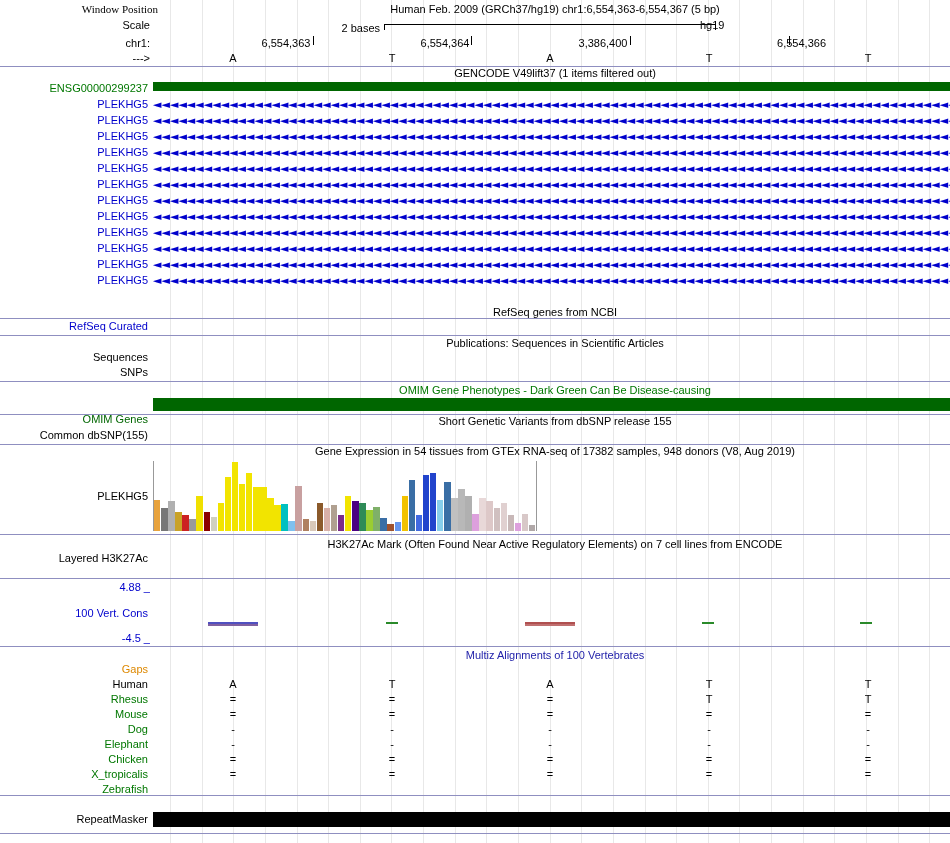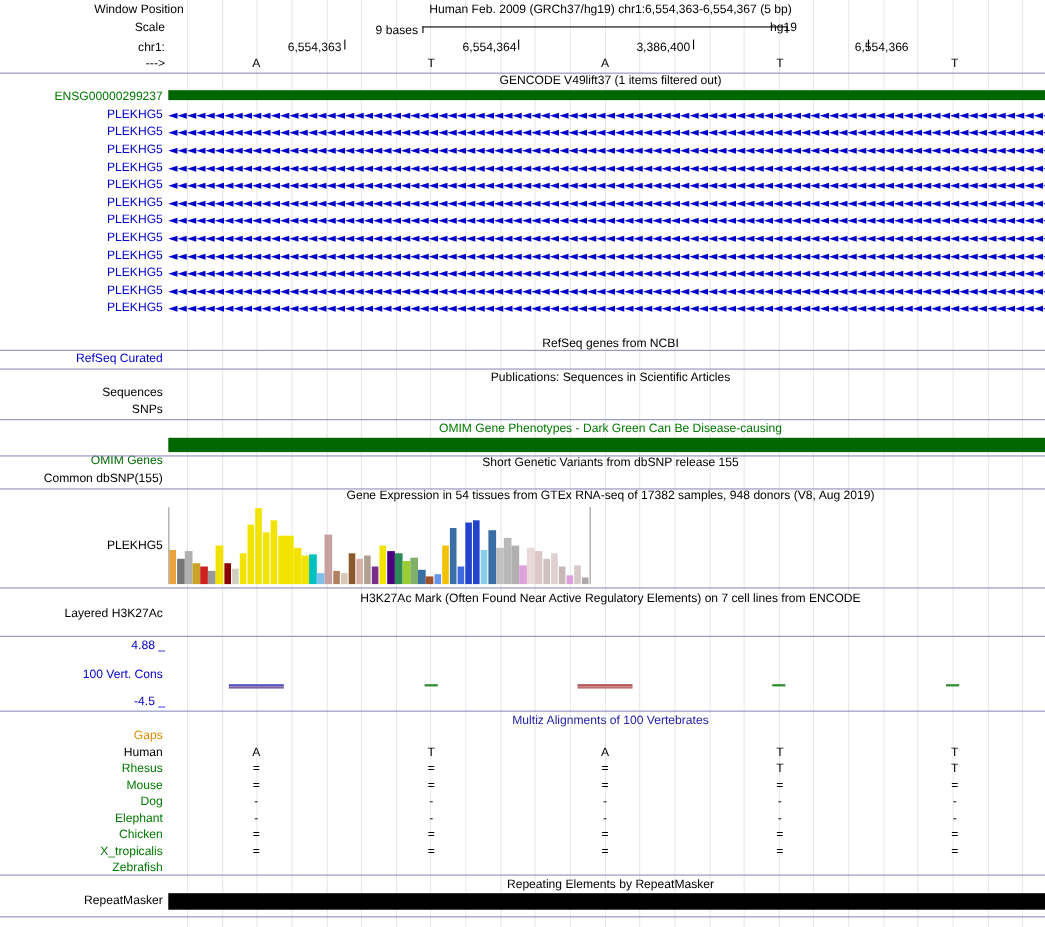--- a/index.html
+++ b/index.html
@@ -126,25 +126,25 @@
   <div class="gridline" style="left:676px; height:843px;"></div>
   <div class="gridline" style="left:708px; height:843px;"></div>
   <div class="gridline" style="left:739px; height:843px;"></div>
   <div class="gridline" style="left:771px; height:843px;"></div>
   <div class="gridline" style="left:803px; height:843px;"></div>
   <div class="gridline" style="left:834px; height:843px;"></div>
   <div class="gridline" style="left:866px; height:843px;"></div>
   <div class="gridline" style="left:898px; height:843px;"></div>
   <div class="gridline" style="left:929px; height:843px;"></div>
 
-  <div class="lbl" style="left:17px; top:3px; width:150px;">Window Position</div>
+  <div class="lbl" style="left:8px; top:3px; width:150px;font-family:Liberation Serif, serif;">Window Position</div>
   <div class="centertext" style="left:160px; top:3px; width:790px;">Human Feb. 2009 (GRCh37/hg19)   chr1:6,554,363-6,554,367 (5 bp)</div>
 
   <div class="lbl" style="left:0px; top:19px; width:150px;">Scale</div>
-  <div class="lbl" style="left:280px; top:22px; width:100px;">9 bases</div>
+  <div class="lbl" style="left:280px; top:22px; width:100px;">2 bases</div>
   <div class="tickbar" style="left:384px; top:24px; width:330px;"></div>
   <div class="lbl" style="left:700px; top:19px; width:50px; text-align:left;">hg19</div>
 
   <div class="lbl" style="left:60px; top:37px; width:90px;">chr1:</div>
   <div class="centertext" style="left:226px; top:37px; width:120px;">6,554,363</div>
   <div class="vtick" style="left:313px; top:36px;"></div>
   <div class="centertext" style="left:385px; top:37px; width:120px;">6,554,364</div>
   <div class="vtick" style="left:471px; top:36px;"></div>
   <div class="centertext" style="left:543px; top:37px; width:120px;">3,386,400</div>
   <div class="vtick" style="left:630px; top:36px;"></div>
@@ -353,18 +353,17 @@
   <div class="seqchar" style="left:218px; top:768px; color:#000;">=</div>
   <div class="seqchar" style="left:377px; top:768px; color:#000;">=</div>
   <div class="seqchar" style="left:535px; top:768px; color:#000;">=</div>
   <div class="seqchar" style="left:694px; top:768px; color:#000;">=</div>
   <div class="seqchar" style="left:853px; top:768px; color:#000;">=</div>
 
   <div class="lbl green-lbl" style="left:0px; top:783px; width:148px;">Zebrafish</div>
 
   <div class="sep" style="left:0px; top:795px; width:950px;"></div>
 
-  <div class="centertext" style="left:160px; top:798px; width:790px;">Repeating Elements by RepeatMasker</div>
   <div class="lbl" style="left:0px; top:813px; width:148px;">RepeatMasker</div>
   <div class="bar-black" style="left:153px; top:812px; width:797px; height:15px;"></div>
 
   <div class="sep" style="left:0px; top:833px; width:950px;"></div>
 </div>
 
 </body></html>

